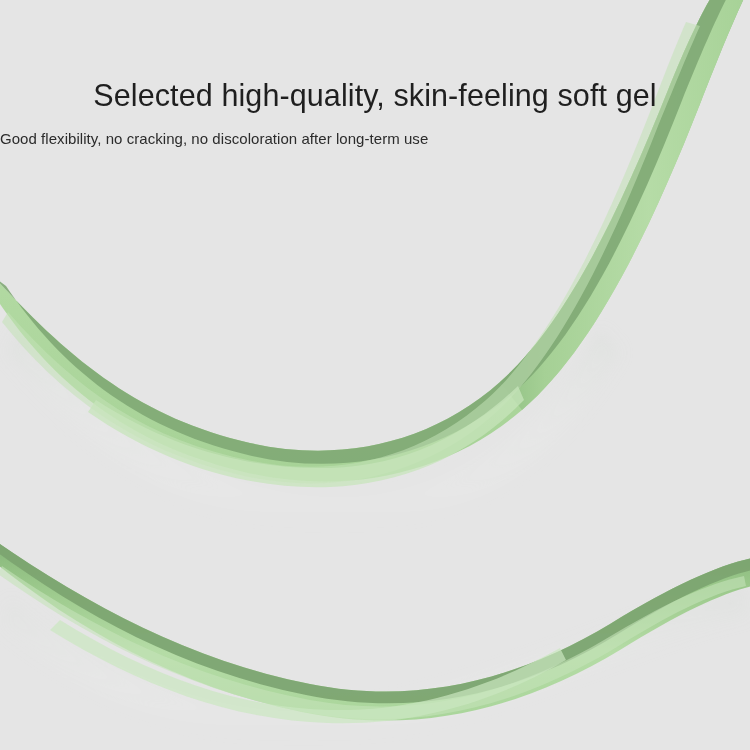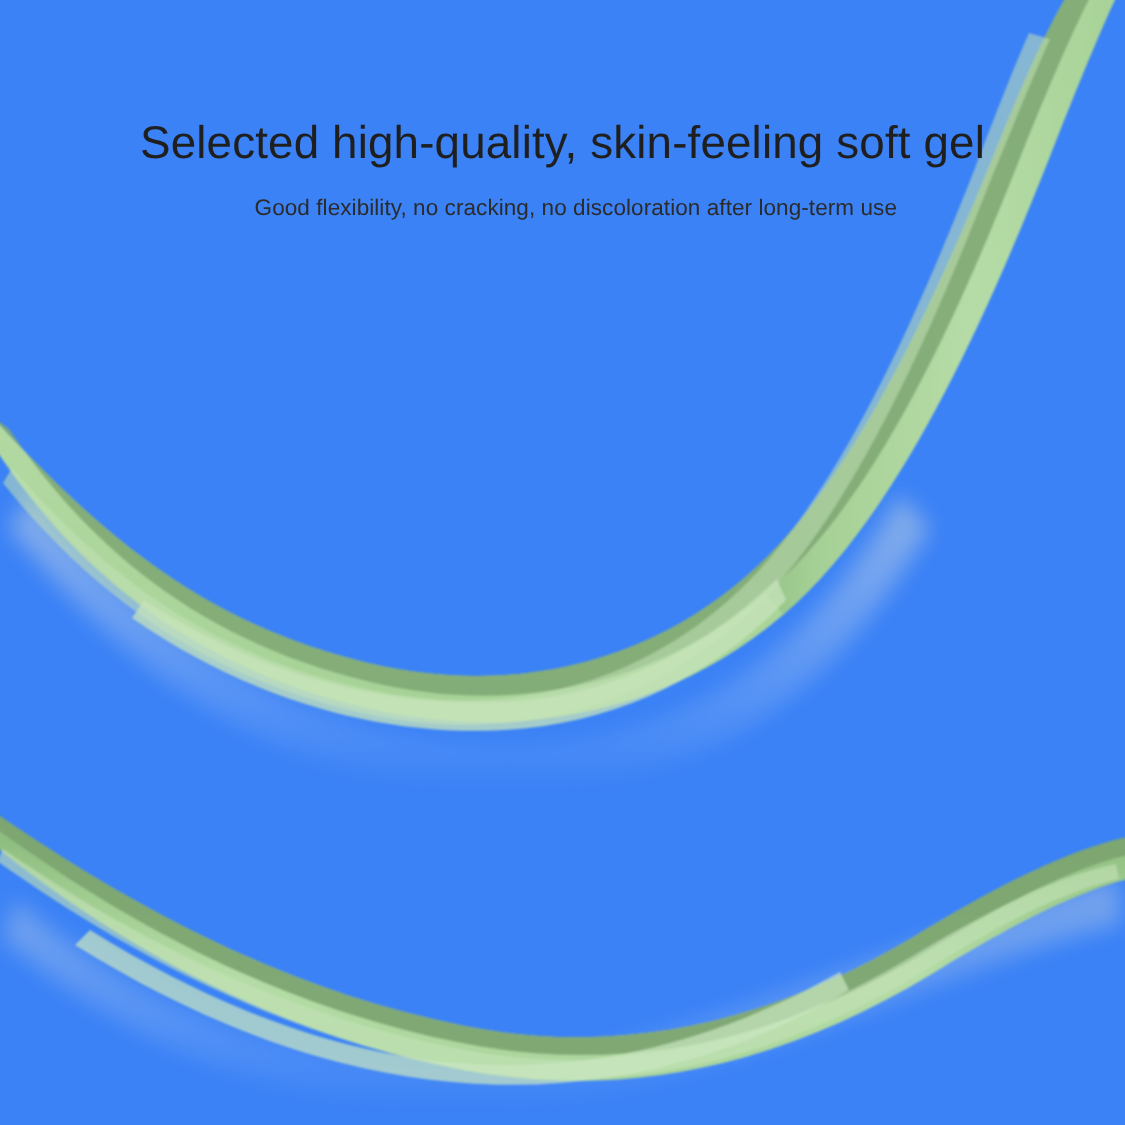--- a/index.html
+++ b/index.html
@@ -9,21 +9,21 @@
     background: #ffffff;
   }
   body {
     font-family: "Liberation Sans", sans-serif;
     -webkit-font-smoothing: antialiased;
   }
   #stage {
     position: relative;
     width: 750px;
     height: 750px;
-    background: #3b82f6;
+    background: #e5e5e5;
     overflow: hidden;
   }
   #cable-svg {
     position: absolute;
     left: 0;
     top: 0;
     width: 750px;
     height: 750px;
     display: block;
   }
@@ -57,21 +57,21 @@
     font-family: "Liberation Sans", sans-serif;
     font-weight: 400;
     font-size: 15px;
     line-height: 1.2;
     letter-spacing: 0.05px;
     color: #2b2b2b;
     position: absolute;
     left: 0;
     top: 130px;
     width: 598px;
-    text-align: right;
+    text-align: left;
   }
 </style>
 </head>
 <body>
 
 <div id="stage">
 
   <svg id="cable-svg" viewBox="0 0 750 750" preserveAspectRatio="none" aria-hidden="true">
     <defs>
       <linearGradient id="gradUpperBody" x1="0" y1="0" x2="0" y2="1">

